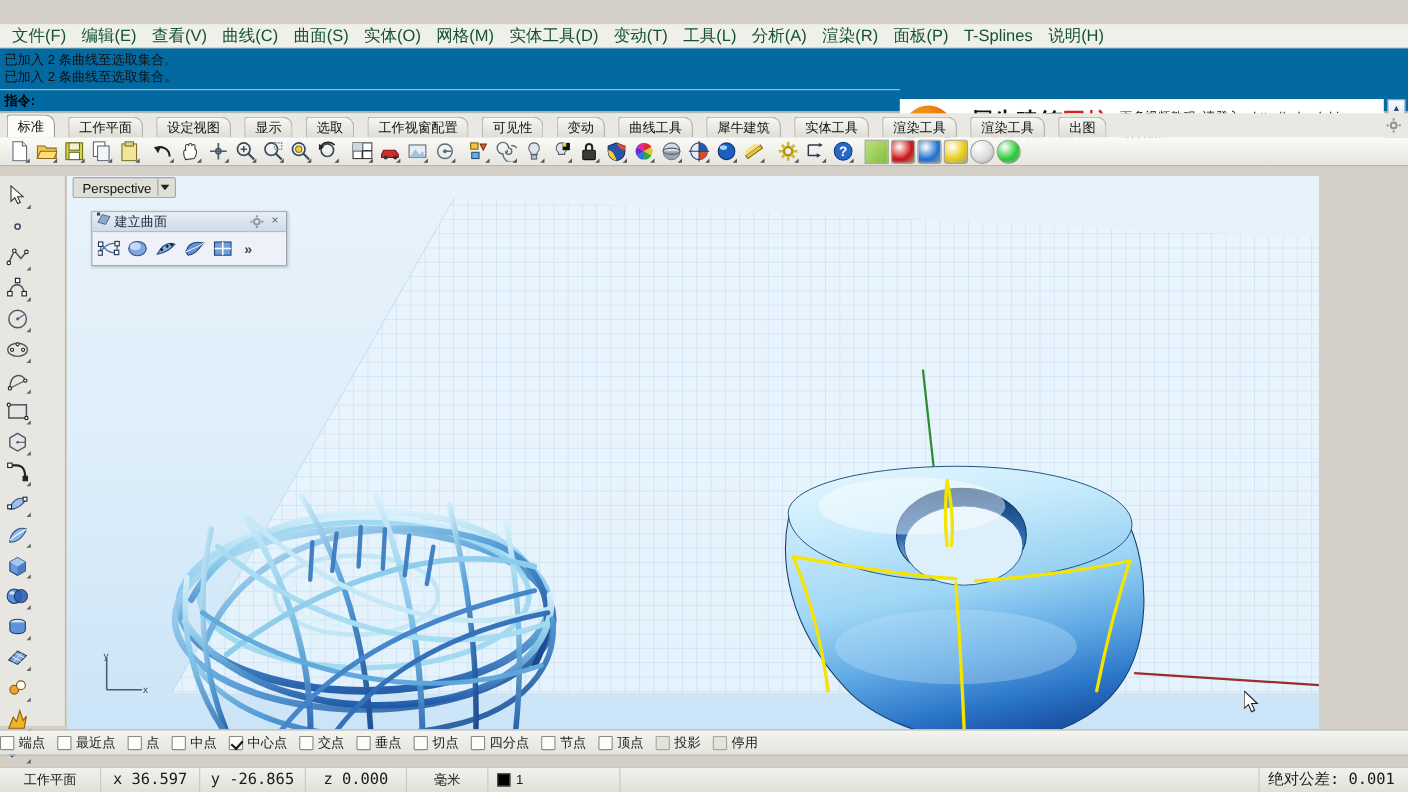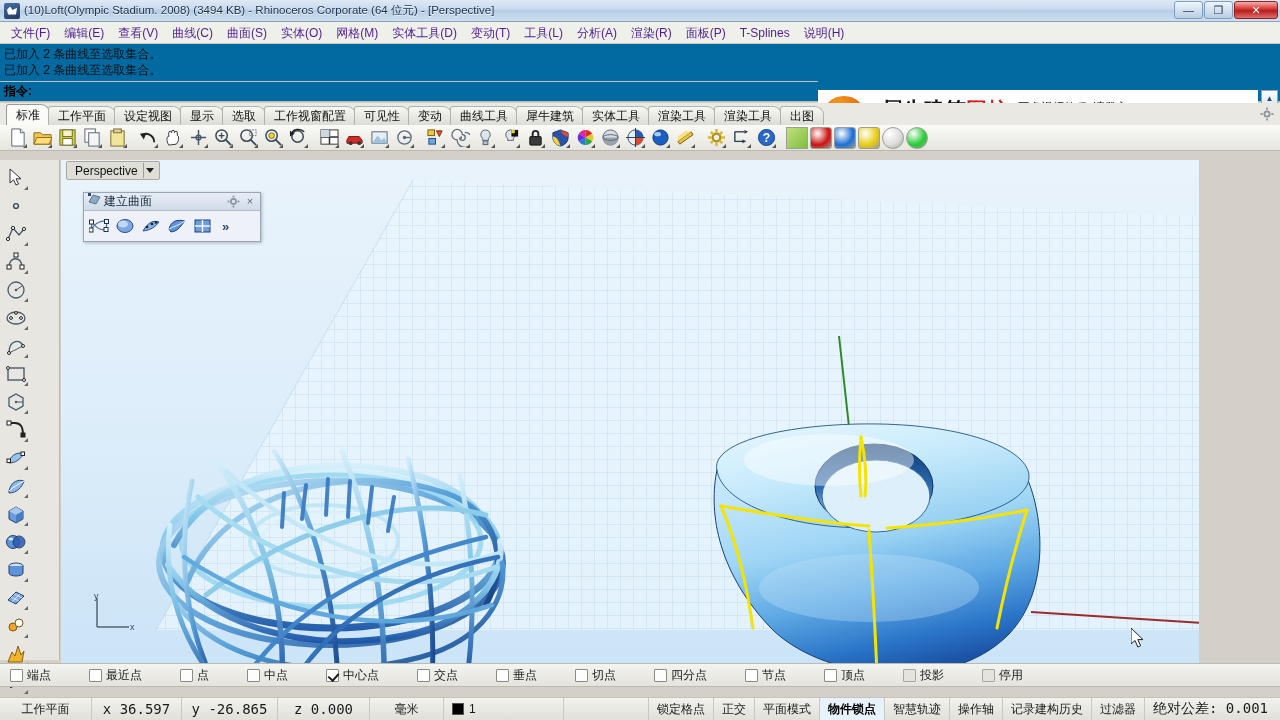--- a/index.html
+++ b/index.html
@@ -46,21 +46,21 @@
     border-color: #8e2220; color: #fff; font-weight: bold;
   }
 
   
   .menubar {
     position: absolute; left: 0; top: 22px; width: 1280px; height: 22px;
     background: #f0f0ea; border-bottom: 1px solid #c9c8c0;
     display: flex; align-items: center; padding-left: 4px;
   }
   .menu-item {
-    padding: 2px 7px; font-size: 12px; color: #4c1d95; white-space: nowrap;
+    padding: 2px 7px; font-size: 15px; color: #14532d; white-space: nowrap;
     line-height: 16px; cursor: default;
   }
 
   
   .cmdarea {
     position: absolute; left: 0; top: 44px; width: 1280px; height: 58px;
     background: #0369a1; border-bottom: 1px solid #b9b8b0;
   }
   .cmd-history {
     position: absolute; left: 4px; top: 2px; width: 810px; height: 32px;
@@ -110,21 +110,21 @@
   .scroll-btn {
     flex: 1; border: 1px solid #9aa4b0;
     background: linear-gradient(180deg,#fbfdff,#dbe6f1);
     display: flex; align-items: center; justify-content: center;
     font-size: 8px; color: #2b4a6b;
   }
 
   
   .tbtabs {
     position: absolute; left: 0; top: 103px; width: 1280px; height: 22px;
-    background: #e9e8e2; display: flex; align-items: flex-end; padding-left: 6px;
+    background: #e9e8e2; display: flex; align-items: flex-end; padding-left: 6px; gap: 14px;
   }
   .tbtab {
     height: 19px; padding: 0 9px; margin-right: -2px;
     font-size: 12px; line-height: 19px; color: #111;
     background: linear-gradient(180deg,#f7f7f3,#ddddd6);
     border: 1px solid #b4b3ab; border-bottom: none;
     border-radius: 3px 9px 0 0; white-space: nowrap;
   }
   .tbtab.active {
     background: #fbfbf8; border-color: #9b9a93; height: 21px; line-height: 21px;
@@ -218,21 +218,21 @@
 
   .axis-gizmo { position: absolute; left: 28px; bottom: 28px; width: 46px; height: 44px; }
 
   .cursor-arrow { position: absolute; left: 1070px; top: 468px; z-index: 50; }
 
   
   .osnap {
     position: absolute; left: 0; top: 663px; width: 1280px; height: 24px;
     background: linear-gradient(180deg,#f4f4f0,#e4e3dc);
     border-top: 1px solid #bcbbb3; border-bottom: 1px solid #bcbbb3;
-    display: flex; align-items: center; padding-left: 10px; gap: 27px;
+    display: flex; align-items: center; 
   }
   .osnap-item { display: flex; align-items: center; margin-right: 11px; white-space: nowrap; }
   .osnap-box {
     width: 13px; height: 13px; border: 1px solid #8b8a83; background: #fdfdfb;
     margin-right: 4px; position: relative; border-radius: 1px;
   }
   .osnap-box.dim { background: #e4e3dc; border-color: #a8a79f; }
   .osnap-box.checked::after {
     content: ""; position: absolute; left: 3px; top: 1px; width: 5px; height: 8px;
     border: solid #1b1b1b; border-width: 0 2px 2px 0; transform: rotate(42deg);
@@ -257,29 +257,20 @@
   .sb-layer-swatch {
     width: 12px; height: 12px; background: #000; margin-right: 5px; border: 1px solid #555;
   }
   .sb-spacer { flex: 1; border-right: 1px solid #c9c8c0; }
 </style>
 </head>
 <body>
 
 <div id="app">
 
-  <div class="titlebar">
-    <div class="tb-icon"></div>
-    <span class="tb-title">(10)Loft(Olympic Stadium. 2008) (3494 KB) - Rhinoceros Corporate (64 位元) - [Perspective]</span>
-    <div class="tb-buttons">
-      <div class="tb-btn">—</div>
-      <div class="tb-btn">❐</div>
-      <div class="tb-btn close">✕</div>
-    </div>
-  </div>
 
   <div class="menubar" id="menubar">
       <div class="menu-item">文件(F)</div>
       <div class="menu-item">编辑(E)</div>
       <div class="menu-item">查看(V)</div>
       <div class="menu-item">曲线(C)</div>
       <div class="menu-item">曲面(S)</div>
       <div class="menu-item">实体(O)</div>
       <div class="menu-item">网格(M)</div>
       <div class="menu-item">实体工具(D)</div>
@@ -1041,26 +1032,16 @@
     <div class="sb-cell" style="width:92px">工作平面</div>
     <div class="sb-cell mono" style="width:90px">x  36.597</div>
     <div class="sb-cell mono" style="width:96px">y  -26.865</div>
     <div class="sb-cell mono" style="width:92px">z  0.000</div>
     <div class="sb-cell" style="width:74px">毫米</div>
     <div class="sb-cell" style="width:120px;justify-content:flex-start">
       <span class="sb-layer-swatch"></span>
       <span>1</span>
     </div>
     <div class="sb-spacer"></div>
-    <div id="sb-toggles" style="display:flex">
-        <div class="sb-cell">锁定格点</div>
-        <div class="sb-cell">正交</div>
-        <div class="sb-cell">平面模式</div>
-        <div class="sb-cell active">物件锁点</div>
-        <div class="sb-cell">智慧轨迹</div>
-        <div class="sb-cell">操作轴</div>
-        <div class="sb-cell">记录建构历史</div>
-        <div class="sb-cell">过滤器</div>
-      </div>
     <div class="sb-cell mono" style="border-right:none;padding-right:12px">绝对公差: 0.001</div>
   </div>
 
 </div>
 
 </body></html>

